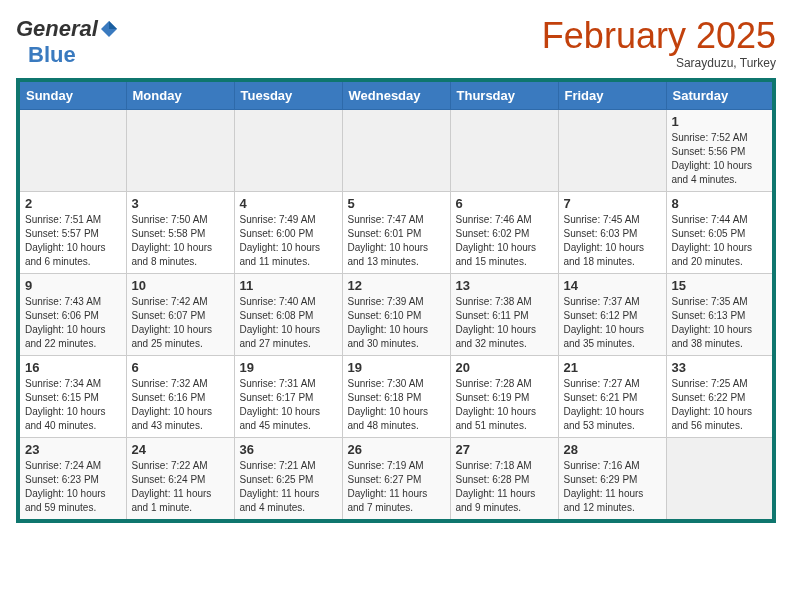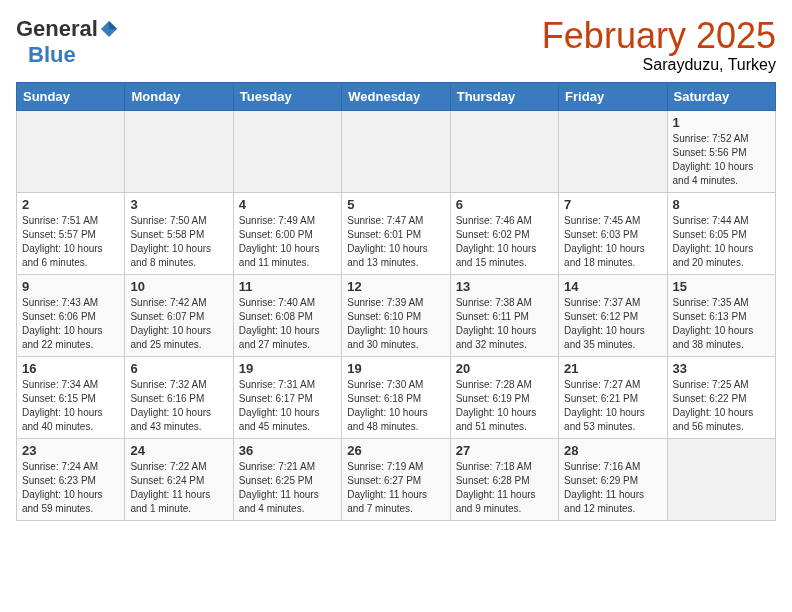--- a/index.html
+++ b/index.html
@@ -21,44 +21,45 @@
       flex-direction: column;
       align-items: flex-start;
     }
     .logo-general {
       font-size: 22px;
       font-weight: bold;
       color: #333;
       display: flex;
       align-items: center;
       gap: 2px;
+      font-style: italic;
     }
     .logo-blue {
       font-size: 22px;
       font-weight: bold;
       color: #3a7abf;
       margin-left: 12px;
     }
     .title-block {
       text-align: right;
     }
     .month-title {
       font-size: 36px;
       font-weight: normal;
       color: #c2410c;
       line-height: 1.1;
     }
     .location-title {
-      font-size: 16px;
-      color: #000000;
+      font-size: 12px;
+      color: #404040;
     }
     .calendar {
       width: 100%;
       border-collapse: collapse;
-      border: 1px solid #0f766e;
+      border: 4px solid #0f766e;
     }
     .calendar th {
       background-color: #3a7abf;
       color: #fff;
       font-size: 13px;
       font-weight: bold;
       padding: 6px 6px;
       text-align: left;
       border: 1px solid #2e6aaa;
     }

